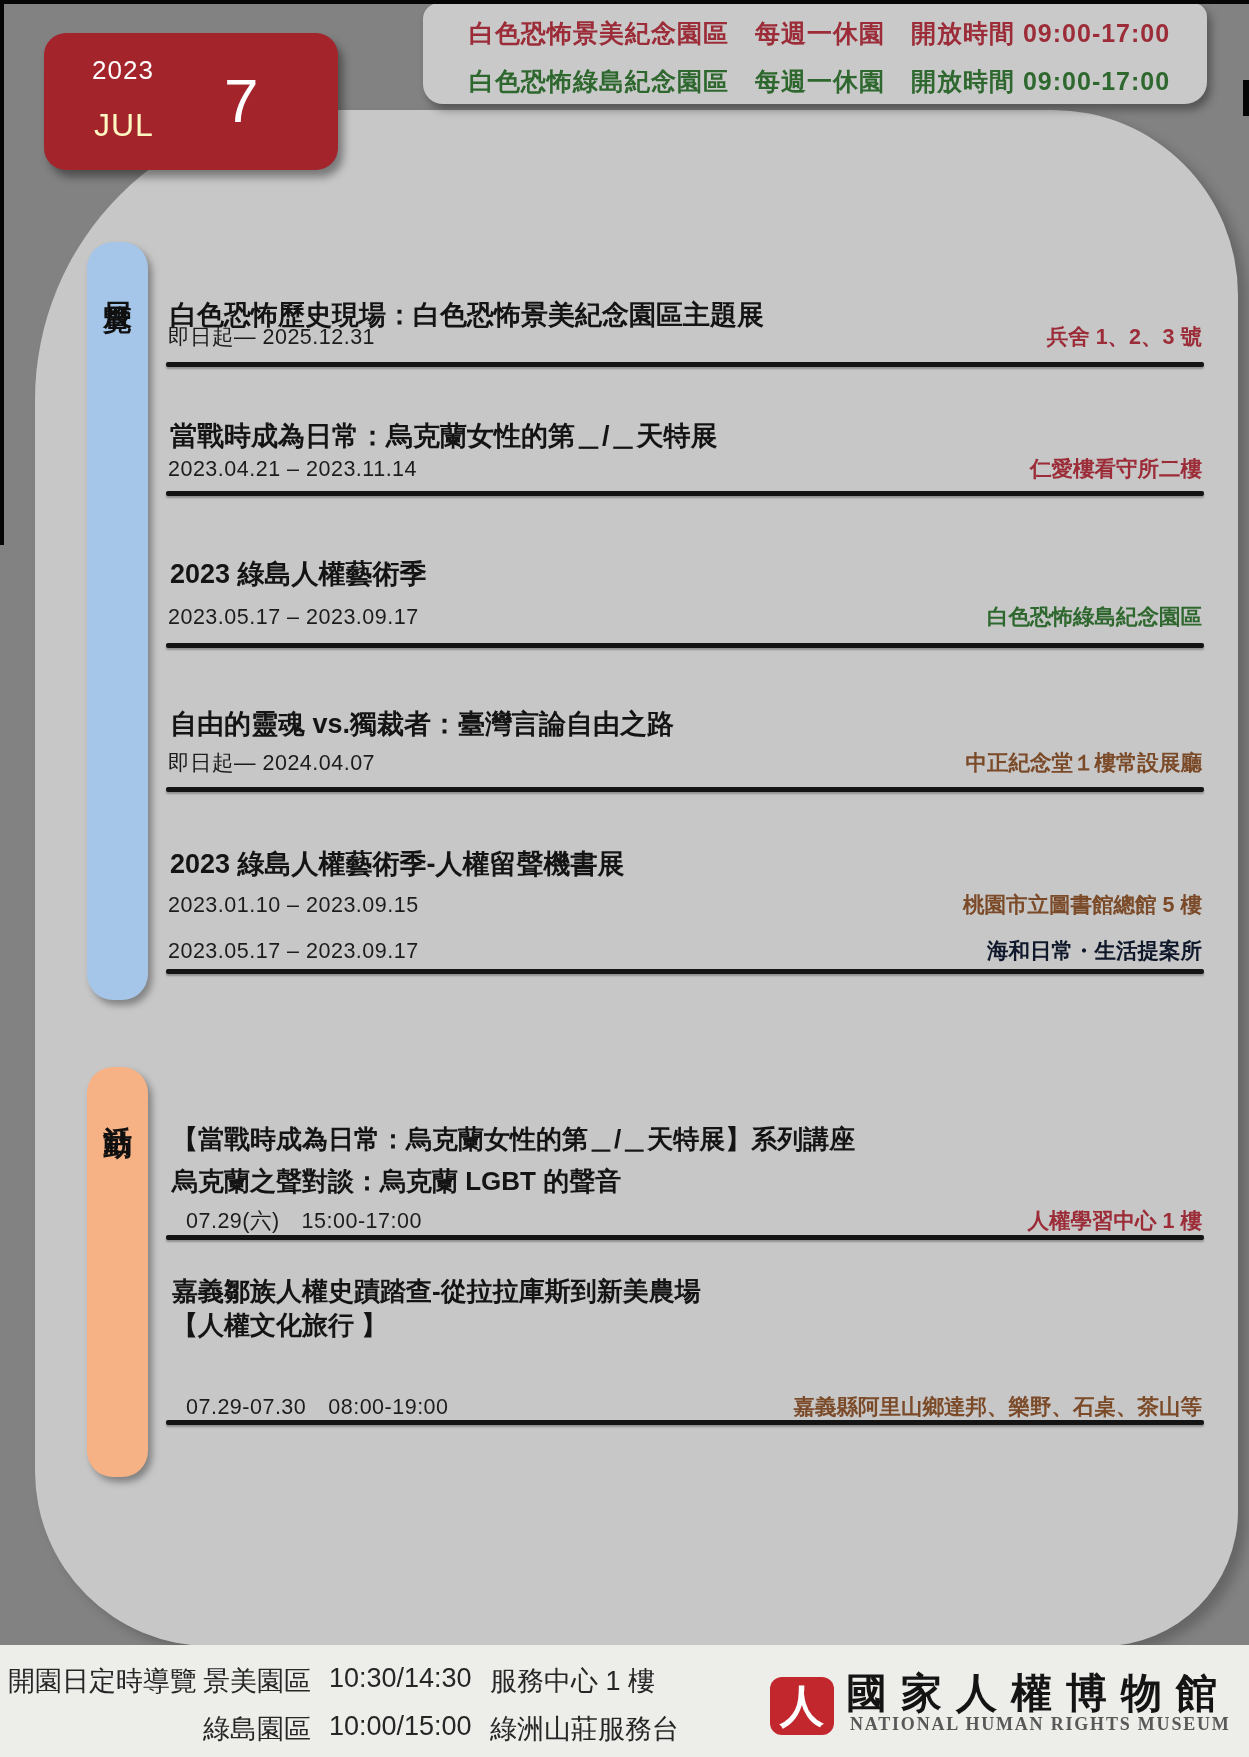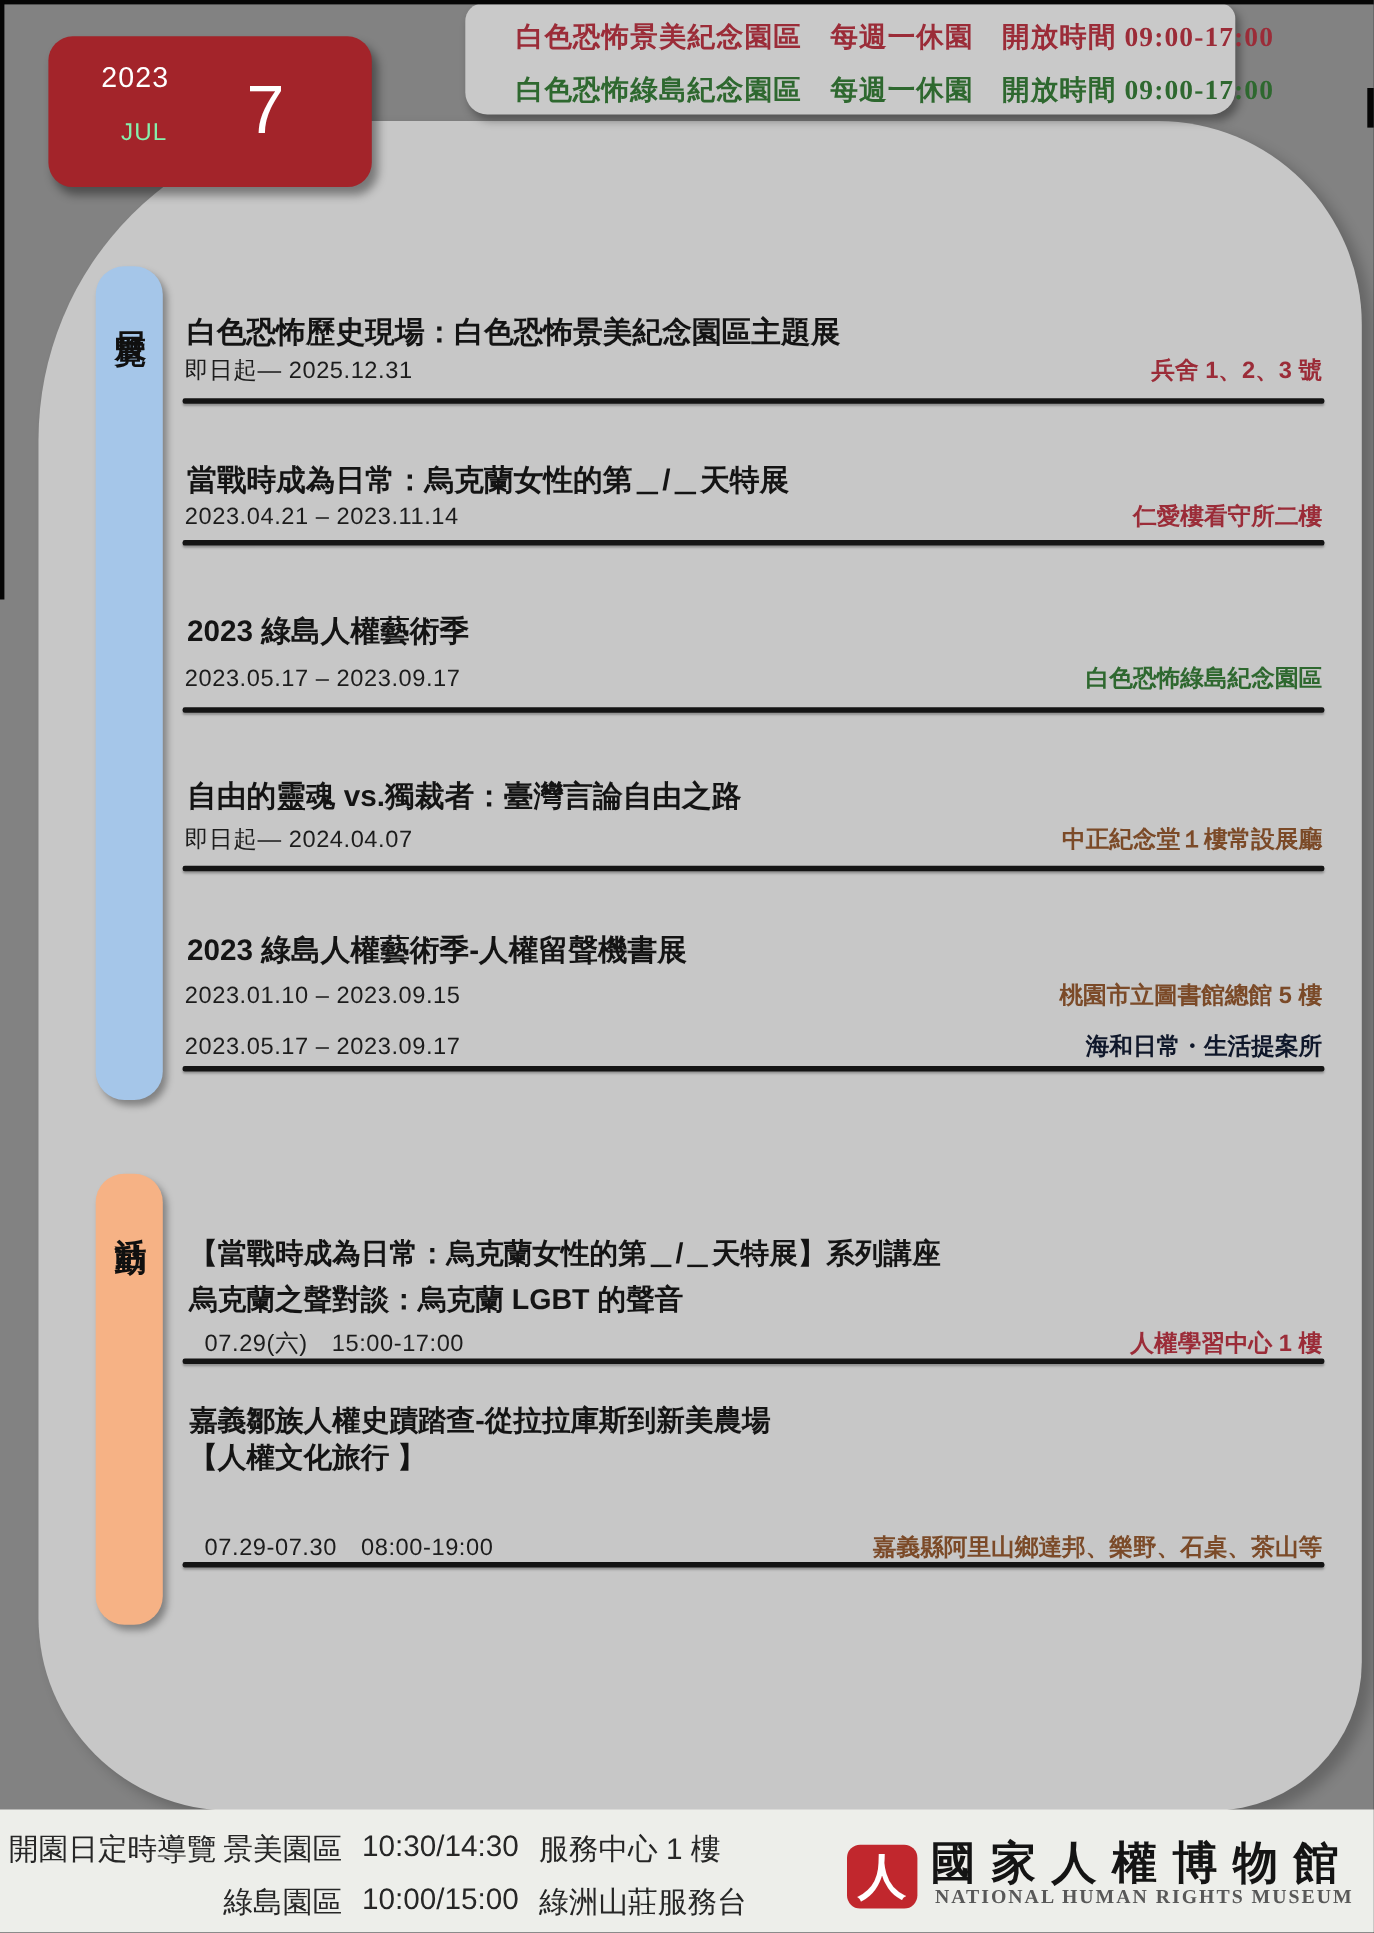--- a/index.html
+++ b/index.html
@@ -5,31 +5,31 @@
   html,body{margin:0;padding:0;background:#000;}
   .page{position:relative;width:1249px;height:1757px;background:#828282;
         font-family:"Liberation Sans",sans-serif;overflow:hidden;}
 
   
   .strip-top{position:absolute;left:0;top:0;width:1249px;height:4px;background:#060606;z-index:60;}
   .strip-left{position:absolute;left:0;top:0;width:4px;height:545px;background:#060606;z-index:60;}
   .strip-right{position:absolute;left:1243px;top:80px;width:6px;height:36px;background:#060606;z-index:60;}
 
   
-  .top-box{position:absolute;left:423px;top:3px;width:700px;height:101px;background:#c9c9c9;
-           border-radius:16px 14px 22px 20px;box-shadow:4px 6px 8px rgba(0,0,0,.35);z-index:5;font-family:Liberation Serif, serif;}
+  .top-box{position:absolute;left:423px;top:3px;width:784px;height:101px;background:#c9c9c9;
+           border-radius:16px 14px 22px 20px;box-shadow:4px 6px 8px rgba(0,0,0,.35);z-index:5;}
   .notice-line{position:absolute;left:46px;white-space:nowrap;font-size:25px;font-weight:600;letter-spacing:1px;}
   .notice-1{top:14px;}
   .notice-2{top:62px;}
 
   
   .badge{position:absolute;left:44px;top:33px;width:294px;height:137px;background:#a3242a;
          border-radius:22px;box-shadow:5px 7px 9px rgba(0,0,0,.4);z-index:10;}
   .badge-year{position:absolute;left:48px;top:22px;font-size:26px;color:#fff;letter-spacing:1px;}
-  .badge-month{position:absolute;left:66px;top:74px;font-size:22px;color:#86efac;letter-spacing:1px;}
+  .badge-month{position:absolute;left:50px;top:74px;font-size:32px;color:#fef9c3;letter-spacing:1px;}
   .badge-day{position:absolute;left:180px;top:32px;font-size:62px;font-weight:400;color:#fff;}
 
   
   .card{position:absolute;left:35px;top:110px;width:1203px;height:1536px;background:#c7c7c7;
         border-radius:290px 185px 135px 175px;box-shadow:9px 7px 12px rgba(0,0,0,.22);z-index:1;}
 
   
   .pill{position:absolute;left:87px;width:61px;border-radius:26px;
         box-shadow:4px 5px 7px rgba(0,0,0,.35);display:flex;justify-content:center;z-index:6;}
   .pill-exh{top:242px;height:758px;}
@@ -85,21 +85,21 @@
 
   <div class="card"></div>
 
   <div class="pill pill-exh" style="background: rgb(165, 198, 233);">
     <div class="pill-label">展覽</div>
   </div>
   <div class="pill pill-act" style="background: rgb(246, 178, 133);">
     <div class="pill-label">活動</div>
   </div>
 
-  <div class="ex-title" style="top:284px">白色恐怖歷史現場：白色恐怖景美紀念園區主題展</div>
+  <div class="ex-title" style="top:297px">白色恐怖歷史現場：白色恐怖景美紀念園區主題展</div>
   <div class="meta-row" style="top:322px">
     <span class="meta-date">即日起— 2025.12.31</span>
     <span class="meta-loc" style="color: rgb(155, 44, 56);">兵舍 1、2、3 號</span>
   </div>
   <div class="divider" style="top:362px"></div>
 
   <div class="ex-title" style="top:418px">當戰時成為日常：烏克蘭女性的第＿/＿天特展</div>
   <div class="meta-row" style="top:454px">
     <span class="meta-date">2023.04.21 – 2023.11.14</span>
     <span class="meta-loc" style="color: rgb(155, 44, 56);">仁愛樓看守所二樓</span>

